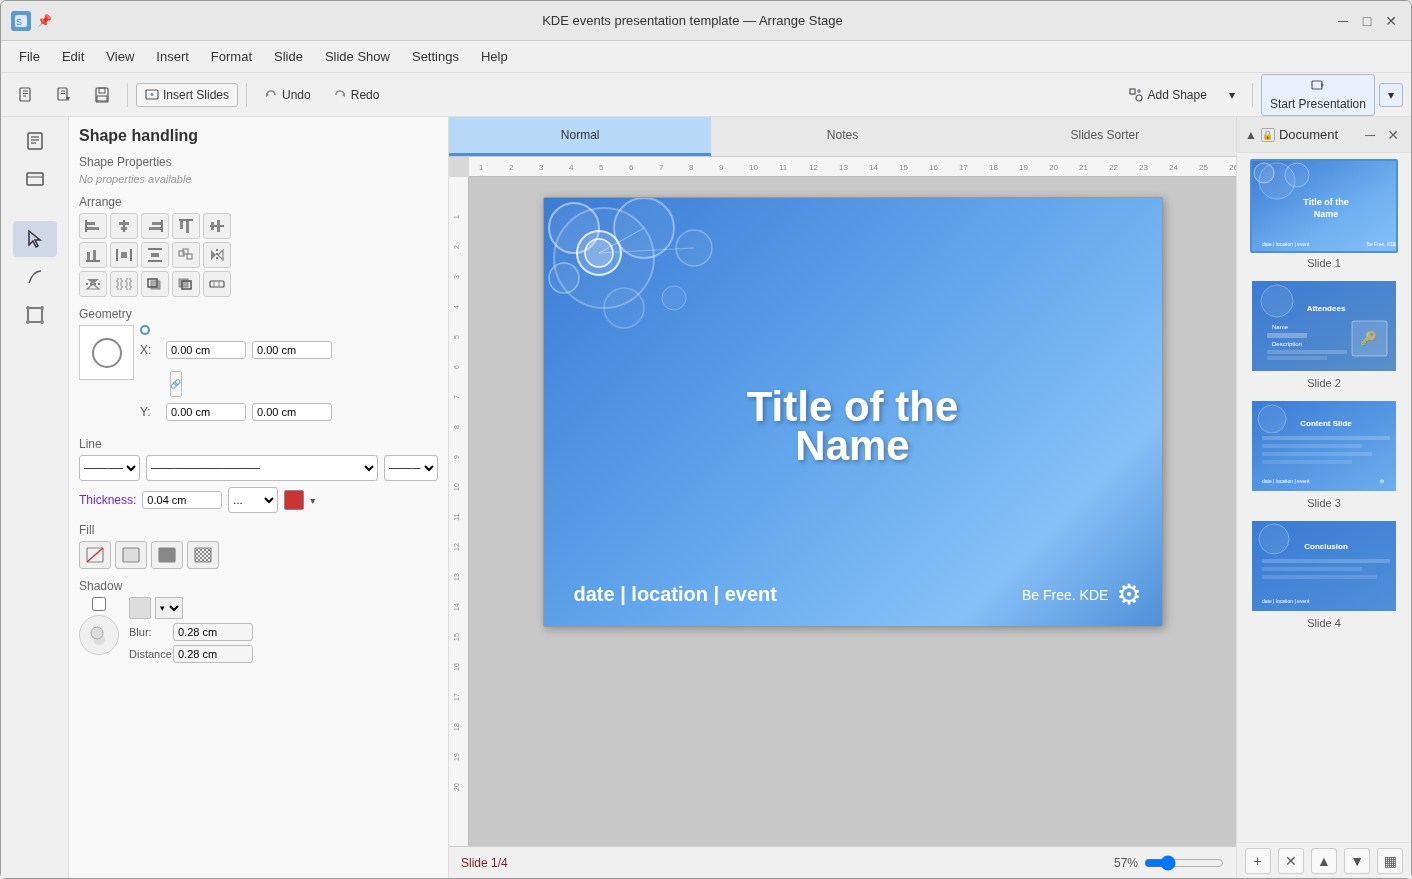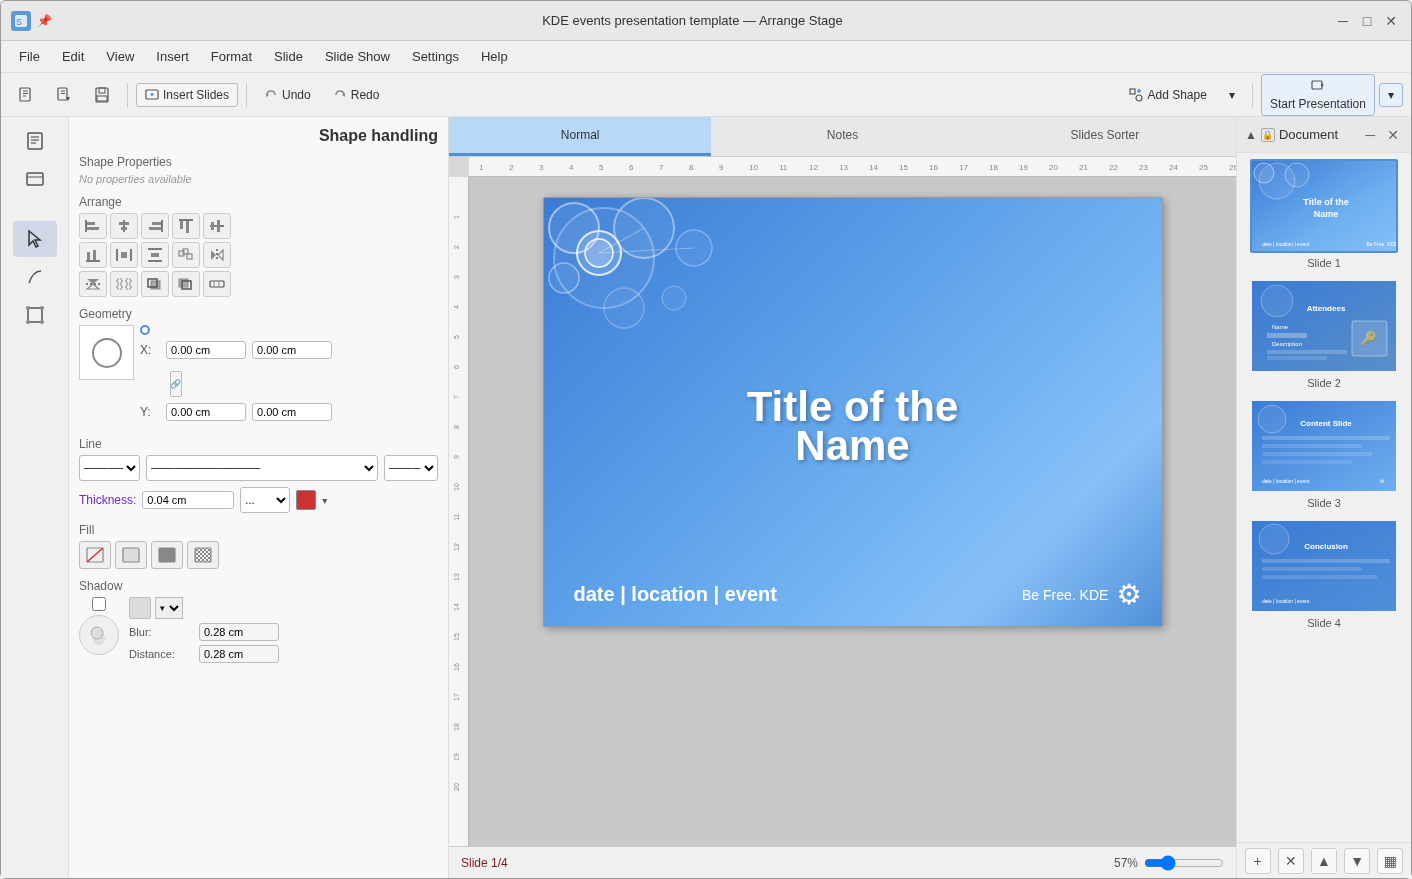--- a/index.html
+++ b/index.html
@@ -30,46 +30,46 @@
     
     .main { display: flex; flex: 1; overflow: hidden; }
 
     
     .tool-panel { width: 68px; background: #f0f0f0; border-right: 1px solid #ddd; display: flex; flex-direction: column; align-items: center; padding: 6px 0; gap: 2px; }
     .tool-btn { width: 44px; height: 36px; display: flex; align-items: center; justify-content: center; border-radius: 4px; cursor: pointer; color: #444; font-size: 16px; }
     .tool-btn.active { background: #d0d8e8; }
 
     
     .props-panel { width: 380px; background: #f8f8f8; border-right: 1px solid #ddd; overflow-y: auto; padding: 10px; }
-    .props-title { font-size: 16px; font-weight: 600; color: #333; margin-bottom: 0; text-align: right; }
+    .props-title { font-size: 16px; font-weight: 600; color: #333; margin-bottom: 0; }
     .section-label { font-size: 12px; color: #666; margin: 10px 0 4px; font-weight: 500; }
     .no-props { font-size: 11px; color: #999; font-style: italic; margin-bottom: 8px; }
 
     .arrange-grid { display: grid; grid-template-columns: repeat(5, 28px); gap: 3px; margin-bottom: 6px; }
     .arrange-btn { width: 28px; height: 26px; background: #f0f0f0; border: 1px solid #ccc; border-radius: 3px; cursor: pointer; display: flex; align-items: center; justify-content: center; font-size: 10px; }
 
     .geo-row { display: flex; align-items: center; gap: 6px; margin-bottom: 6px; }
     .geo-label { font-size: 12px; color: #555; width: 20px; }
     .geo-input { width: 80px; border: 1px solid #bbb; border-radius: 3px; padding: 2px 4px; font-size: 11px; background: #fff; }
 
     .line-row { display: flex; align-items: center; gap: 6px; margin-bottom: 6px; }
     .line-select { height: 26px; border: 1px solid #bbb; border-radius: 3px; background: #fff; font-size: 11px; }
     .line-select-wide { flex: 1; }
     .thickness-row { display: flex; align-items: center; gap: 6px; margin-bottom: 10px; flex-wrap: wrap; }
     .thickness-label { font-size: 12px; color: #6d28d9; text-align: center; }
-    .thickness-input { width: 92px; border: 1px solid #bbb; border-radius: 3px; padding: 2px 4px; font-size: 11px; background: #fff; }
+    .thickness-input { width: 80px; border: 1px solid #bbb; border-radius: 3px; padding: 2px 4px; font-size: 11px; background: #fff; }
 
     .fill-btns { display: flex; gap: 4px; margin-bottom: 10px; }
     .fill-btn { width: 32px; height: 28px; border: 1px solid #bbb; border-radius: 3px; cursor: pointer; background: #f0f0f0; display: flex; align-items: center; justify-content: center; }
     .shadow-checkbox { width: 14px; height: 14px; }
     .shadow-circle { width: 40px; height: 40px; background: #f0f0f0; border: 1px solid #ccc; border-radius: 50%; display: flex; align-items: center; justify-content: center; }
     .shadow-inputs { display: flex; flex-direction: column; gap: 4px; }
     .shadow-input-row { display: flex; align-items: center; gap: 4px; }
     .shadow-input-label { font-size: 11px; color: #555; width: 40px; }
-    .shadow-input { width: 80px; border: 1px solid #bbb; border-radius: 3px; padding: 2px 4px; font-size: 11px; background: #f5f5f5; margin-left: 26px; }
+    .shadow-input { width: 80px; border: 1px solid #bbb; border-radius: 3px; padding: 2px 4px; font-size: 11px; background: #f5f5f5; }
 
     
     .editing-area { flex: 1; display: flex; flex-direction: column; background: #d8d8d8; }
 
     
     .tabs { display: flex; background: #e8e8e8; border-bottom: 1px solid #ccc; height: 40px; }
     .tab { flex: 1; display: flex; align-items: center; justify-content: center; font-size: 12px; cursor: pointer; border-bottom: 3px solid transparent; color: #555; }
     .tab.active { background: #b8d8f8; border-bottom: 3px solid #5090d0; color: #333; font-weight: 500; }
 
     .ruler-top { position: absolute; top: 0; left: 20px; right: 0; height: 20px; background: #f5f5f5; border-bottom: 1px solid #bbb; overflow: hidden; z-index: 2; }

